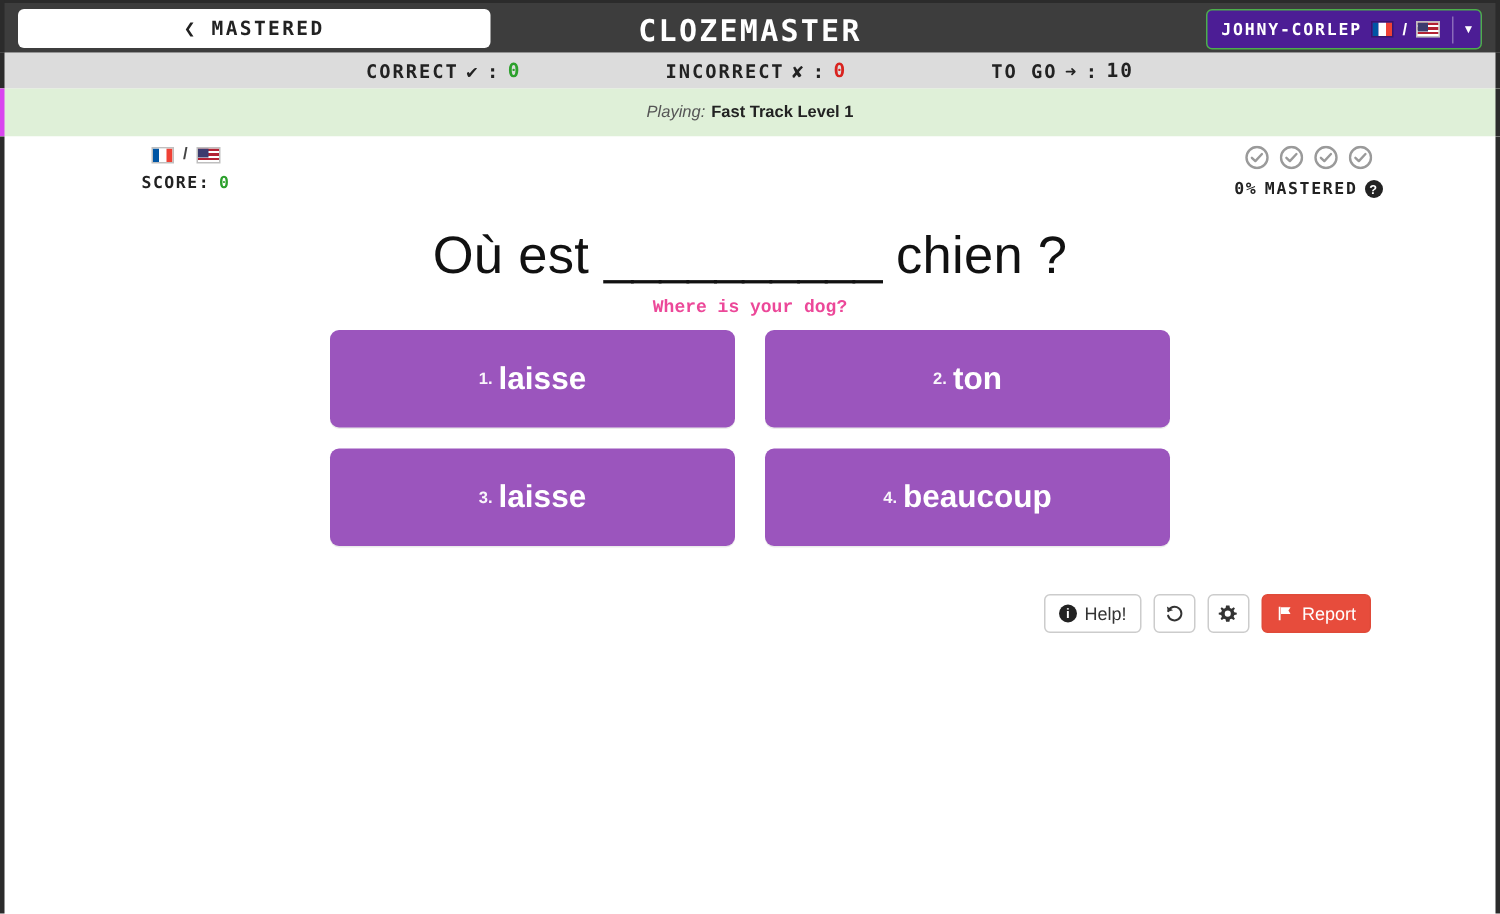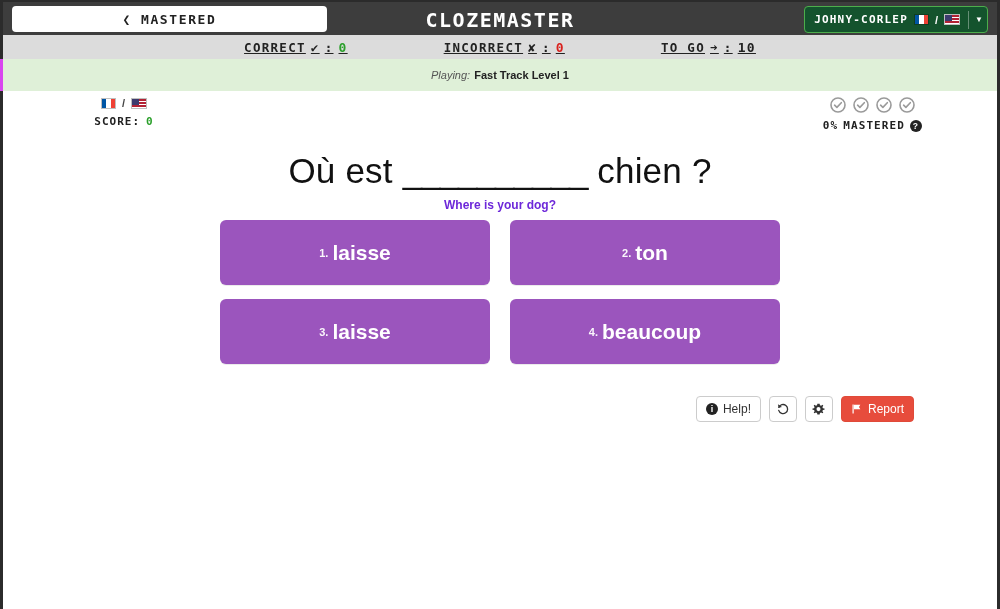--- a/index.html
+++ b/index.html
@@ -39,21 +39,21 @@
     text-align: center;
     color: #ffffff;
     font-size: 20px; font-weight: bold;
     letter-spacing: 1.5px;
     font-family: "DejaVu Sans Mono", monospace;
   }
 
   .user-btn {
     position: absolute; right: 9px; top: 4px;
     height: 27px;
-    background: #14532d;
+    background: #4c1d95;
     border: 1px solid #4cae4c;
     border-radius: 4px;
     display: flex; align-items: center;
     padding: 0 4px 0 9px; gap: 6px;
     cursor: pointer;
   }
   .user-name {
     color: #fff; font-size: 11px; font-weight: bold;
     letter-spacing: 1.2px;
     font-family: "DejaVu Sans Mono", monospace;
@@ -80,21 +80,21 @@
   
   .statsbar {
     height: 24px; background:#dcdcdc;
     border-left: 3px solid #2b2b2b; border-right: 3px solid #2b2b2b;
     display:flex; align-items:center; justify-content:center;
     gap: 96px;
     font-family: "DejaVu Sans Mono", monospace;
     font-size: 12.5px; font-weight: bold; letter-spacing: 1.3px;
     color:#222;
   }
-  .stat { display:flex; gap:5px;text-decoration:underline; }
+  .stat { display:flex; gap:5px; }
   .stat .val { font-size:13px; }
   .val-green { color:#2ca02c; }
   .val-red { color:#d9231f; }
   .val-dark { color:#222; }
 
   
   .playing {
     height: 32px; background:#dff0d8;
     border-left: 3px solid #d946ef; border-right: 3px solid #2b2b2b;
     display:flex; align-items:center; justify-content:center;
@@ -136,21 +136,21 @@
   .question {
     position:absolute; left:0; right:0; top: 60px;
     text-align:center;
     font-size: 35px; color:#111; font-weight: normal;
     letter-spacing: .2px;
     white-space: nowrap;
   }
   .blank { letter-spacing: -1px; }
   .translation {
     position:absolute; left:0; right:0; top: 107px;
-    text-align:center; font-size: 12px; color:#6d28d9; font-weight:bold;
+    text-align:center; font-size: 12px; color:#ec4899; font-weight:bold;font-family:Liberation Mono, monospace;
   }
 
   .choices {
     position:absolute; left: 220px; top: 129px;
     width: 560px;
     display:grid; grid-template-columns: 270px 270px;
     gap: 14px 20px;
   }
   .choice {
     height: 65px; background:#9b55bd; border-radius: 6px;

